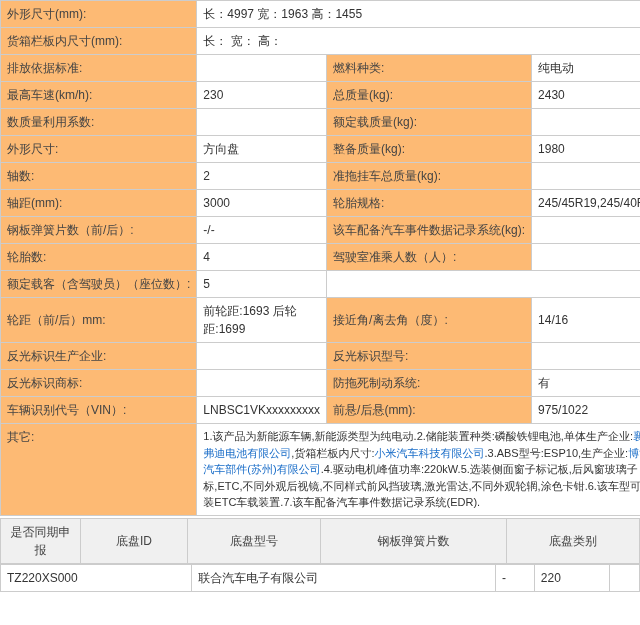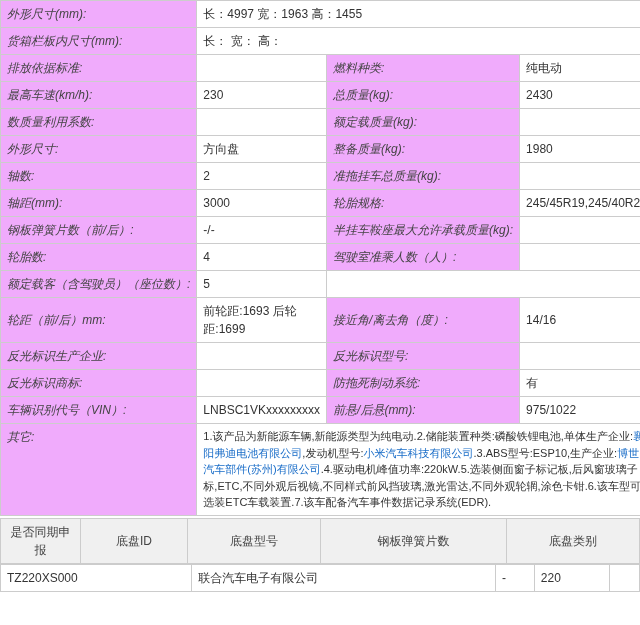--- a/index.html
+++ b/index.html
@@ -15,25 +15,24 @@
       border-collapse: collapse;
       border: 1px solid #ccc;
     }
     .main-table td, .main-table th {
       border: 1px solid #ccc;
       padding: 4px 6px;
       vertical-align: middle;
       line-height: 1.5;
     }
     .label-cell {
-      background: #f0abfc;
+      background: #fdba74;
       color: #444;
       white-space: nowrap;
       width: 120px;
-      font-style: italic;
     }
     .value-cell {
       color: #333;
     }
     .note-cell {
       font-size: 11px;
       color: #333;
       line-height: 1.6;
     }
     .note-cell a, .link-text {
@@ -100,21 +99,21 @@
   <tr>
     <td class="label-cell">轴距(mm):</td>
     <td class="value-cell">3000</td>
     <td class="label-cell">轮胎规格:</td>
     <td class="value-cell">245/45R19,245/40R20</td>
   </tr>
 
   <tr>
     <td class="label-cell">钢板弹簧片数（前/后）:</td>
     <td class="value-cell">-/-</td>
-    <td class="label-cell">半挂车鞍座最大允许承载质量(kg):</td>
+    <td class="label-cell">该车配备汽车事件数据记录系统(kg):</td>
     <td class="value-cell"></td>
   </tr>
 
   <tr>
     <td class="label-cell">轮胎数:</td>
     <td class="value-cell">4</td>
     <td class="label-cell">驾驶室准乘人数（人）:</td>
     <td class="value-cell"></td>
   </tr>
 
@@ -148,21 +147,21 @@
   <tr>
     <td class="label-cell">车辆识别代号（VIN）:</td>
     <td class="value-cell">LNBSC1VKxxxxxxxxx</td>
     <td class="label-cell">前悬/后悬(mm):</td>
     <td class="value-cell">975/1022</td>
   </tr>
 
   <tr>
     <td class="label-cell" style="vertical-align:top;margin-left:18px;">其它:</td>
     <td class="note-cell" colspan="3">
-      <span>1.该产品为新能源车辆,新能源类型为纯电动.2.储能装置种类:磷酸铁锂电池,单体生产企业:</span><span class="link-text">襄阳弗迪电池有限公司</span><span>,发动机型号:</span><span class="link-text">小米汽车科技有限公司</span><span>.3.ABS型号:ESP10,生产企业:</span><span class="link-text">博世汽车部件(苏州)有限公司</span><span>.4.驱动电机峰值功率:220kW.5.选装侧面窗子标记板,后风窗玻璃子标,ETC,不同外观后视镜,不同样式前风挡玻璃,激光雷达,不同外观轮辋,涂色卡钳.6.该车型可选装ETC车载装置.7.该车配备汽车事件数据记录系统(EDR).</span>
+      <span>1.该产品为新能源车辆,新能源类型为纯电动.2.储能装置种类:磷酸铁锂电池,单体生产企业:</span><span class="link-text">襄阳弗迪电池有限公司</span><span>,货箱栏板内尺寸:</span><span class="link-text">小米汽车科技有限公司</span><span>.3.ABS型号:ESP10,生产企业:</span><span class="link-text">博世汽车部件(苏州)有限公司</span><span>.4.驱动电机峰值功率:220kW.5.选装侧面窗子标记板,后风窗玻璃子标,ETC,不同外观后视镜,不同样式前风挡玻璃,激光雷达,不同外观轮辋,涂色卡钳.6.该车型可选装ETC车载装置.7.该车配备汽车事件数据记录系统(EDR).</span>
     </td>
   </tr>
 </tbody>
   </table>
 
 <table class="main-table" style="margin-top:2px; border-top:none;">
   <tbody>
       <tr>
     <th class="sub-header" style="width:80px;">是否同期申报</th>
     <th class="sub-header">底盘ID</th>

